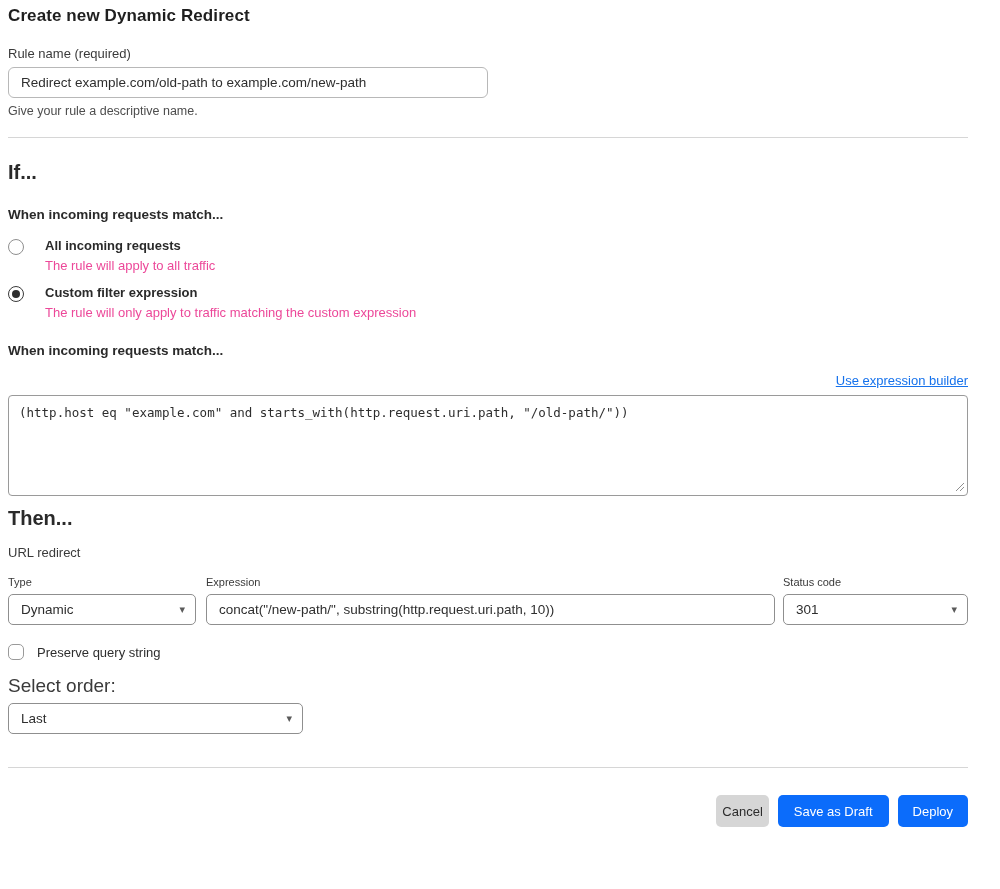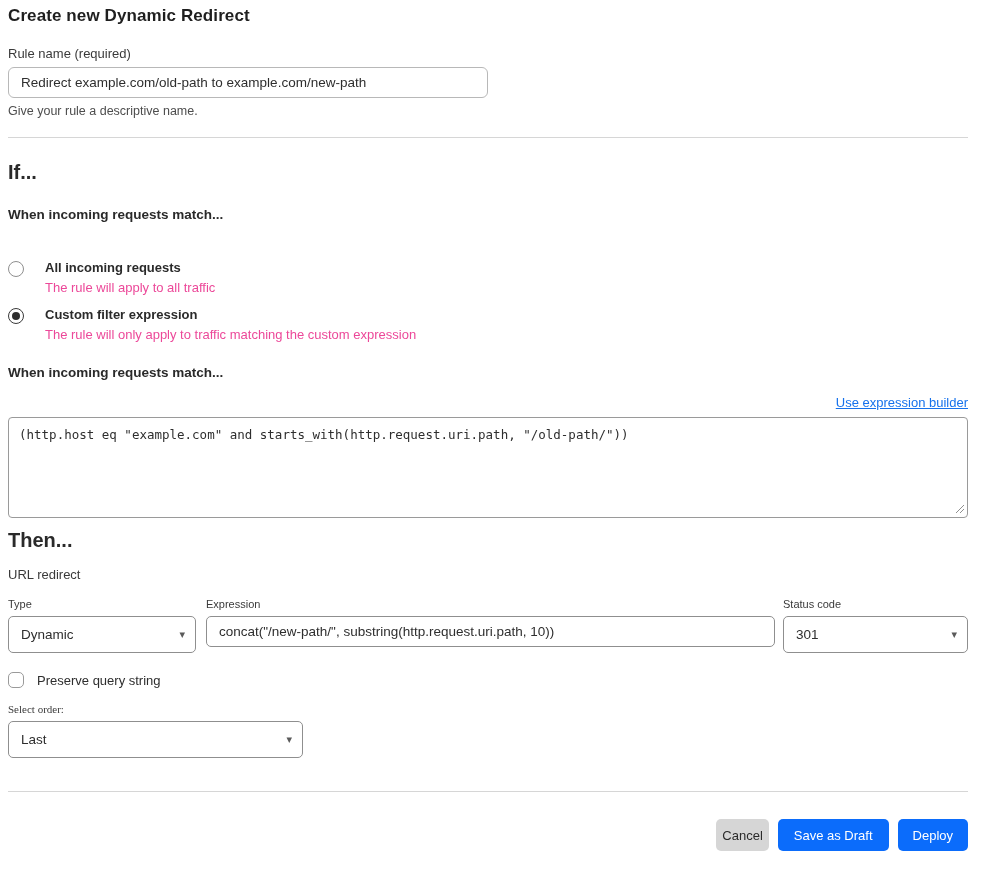--- a/index.html
+++ b/index.html
@@ -23,21 +23,21 @@
     outline: none; display: block;
   }
   .helper-text { font-size: 12.5px; color: #4d4d4d; margin-top: 6px; }
 
   .divider { border: none; border-top: 1px solid #d6d6d6; margin-top: 19px; }
   .divider2 { border: none; border-top: 1px solid #d6d6d6; margin-top: 33px; }
 
   .section-heading { font-size: 20px; font-weight: 700; color: #2a2a2a; margin-top: 23px; }
   .sub-heading { font-size: 13.5px; font-weight: 700; color: #2a2a2a; margin-top: 23px; }
 
-  .radio-option { display: flex; margin-top: 38px; cursor: pointer; }
+  .radio-option { display: flex; margin-top: 16px; cursor: pointer; }
   .radio-option + .radio-option { margin-top: 12px; }
   .radio-circle {
     width: 16px; height: 16px; border-radius: 50%;
     border: 1px solid #8f8f8f; background: #fff;
     margin-top: 1px; flex: 0 0 16px; position: relative;
   }
   .radio-circle.checked { border-color: #3a3a3a; }
   .radio-circle.checked::after {
     content: ""; position: absolute; left: 3px; top: 3px;
     width: 8px; height: 8px; border-radius: 50%; background: #2e2e2e;
@@ -62,41 +62,41 @@
   .then-heading { margin-top: 11px; }
   .action-label { font-size: 13px; color: #3a3a3a; margin-top: 15px; }
 
   .then-row { display: flex; margin-top: 16px; width: 960px; }
   .then-col-type { width: 188px; }
   .then-col-expr { width: 569px; margin-left: 10px; }
   .then-col-status { width: 185px; margin-left: 8px; }
   .col-label { font-size: 11px; color: #3a3a3a; }
 
   .select-box {
-    margin-top: 6px; height: 37px; border: 1px solid #8f8f8f; border-radius: 5px;
+    margin-top: 6px; height: 31px; border: 1px solid #8f8f8f; border-radius: 5px;
     background: #fff; display: flex; align-items: center; justify-content: space-between;
     padding: 0 10px 0 12px; font-size: 13.5px; color: #2e2e2e; cursor: pointer;
   }
   .caret { font-size: 11px; color: #5a5a5a; line-height: 1; }
   .text-input {
     margin-top: 6px; width: 100%; height: 31px;
     border: 1px solid #8f8f8f; border-radius: 5px;
     padding: 0 12px; font-size: 13.5px; color: #2e2e2e;
     font-family: "Liberation Sans", sans-serif; outline: none; display: block; background: #fff;
   }
 
   .checkbox-row { display: flex; align-items: center; margin-top: 19px; cursor: pointer; }
   .checkbox-box {
     width: 16px; height: 16px; border: 1px solid #9a9a9a; border-radius: 5px; background: #fff;
     flex: 0 0 16px;
   }
   .checkbox-label { font-size: 13px; color: #2e2e2e; margin-left: 13px; }
 
   .place-heading { margin-top: 21px; }
-  .order-label { font-size: 11px; color: #3a3a3a; margin-top: 15px; font-family: Liberation Serif, serif; }
+  .order-label { font-size: 19px; color: #3a3a3a; margin-top: 15px; }
   .order-select { width: 295px; }
 
   .footer { display: flex; justify-content: flex-end; align-items: center; margin-top: 27px; }
   .btn {
     height: 32px; border: none; border-radius: 5px; font-size: 13px;
     font-family: "Liberation Sans", sans-serif; cursor: pointer;
     display: inline-flex; align-items: center; justify-content: center;
   }
   .btn-cancel { background: #d6d6d6; color: #2b2b2b; padding: 0 6px; }
   .btn-primary { background: #0b6cfb; color: #ffffff; }

